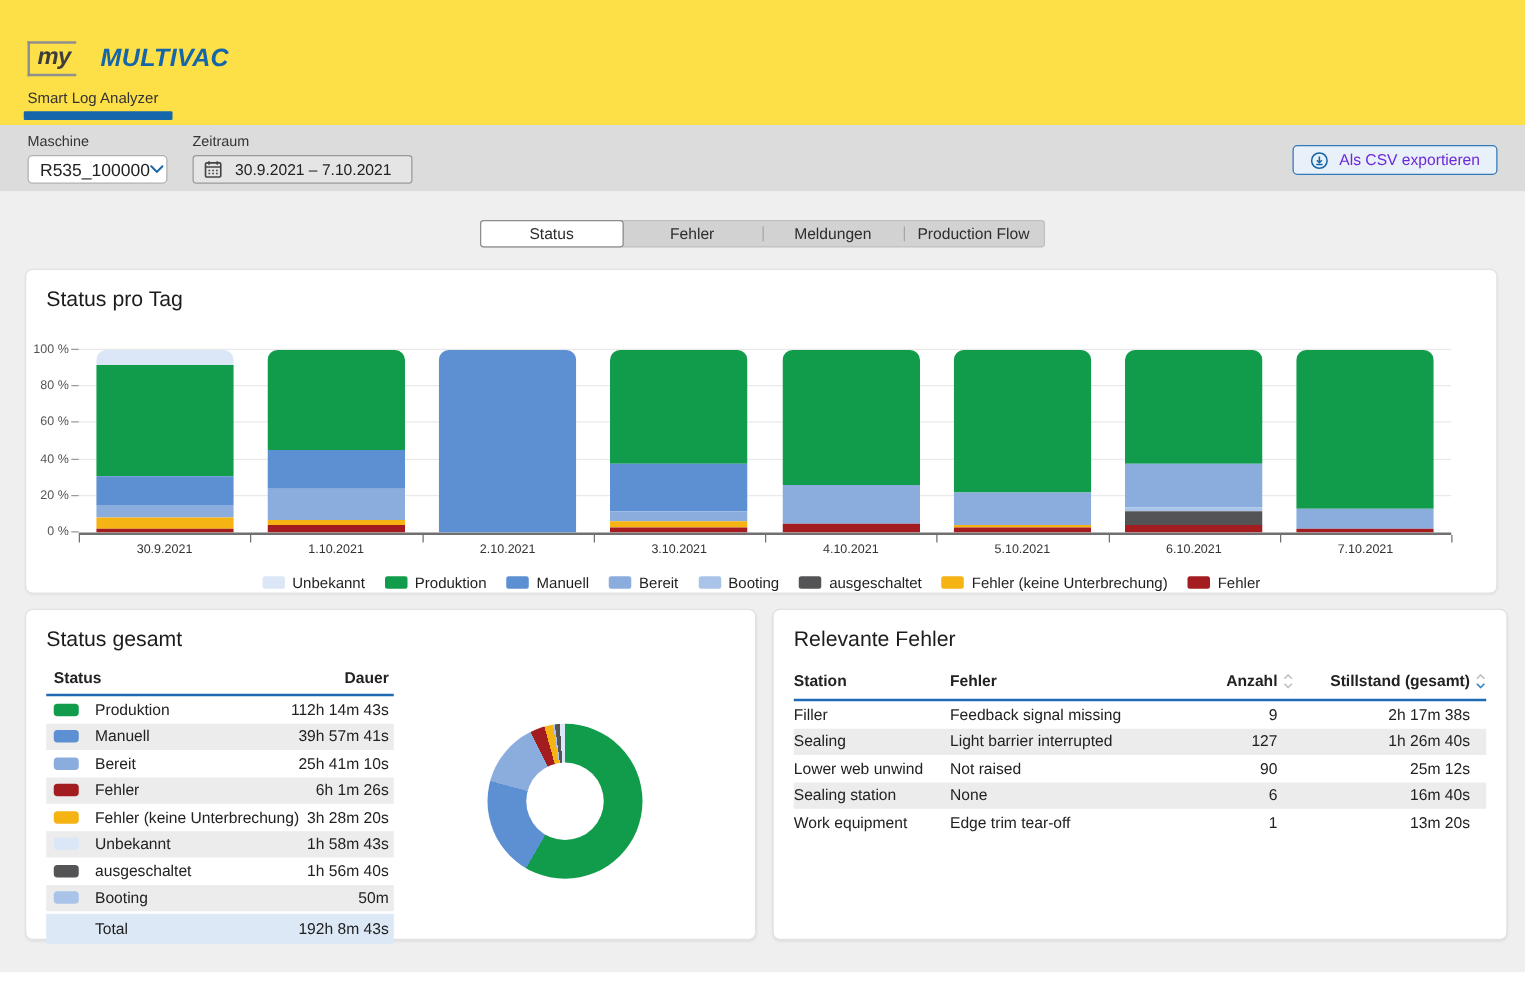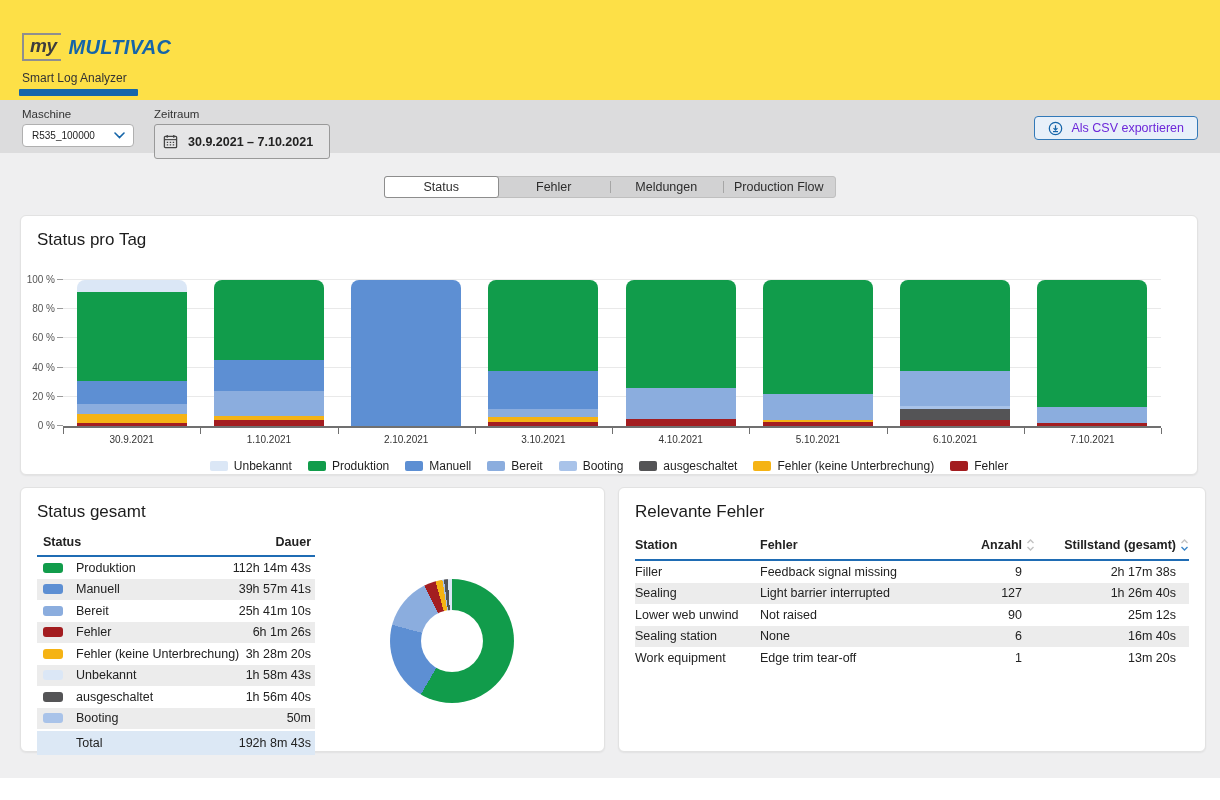--- a/index.html
+++ b/index.html
@@ -9,37 +9,37 @@
     background:#ffffff; color:#222; overflow:hidden;
   }
   
   .header { height:100px; background:#fde047; position:relative; }
   .logo { position:absolute; left:22px; top:33px; display:flex; align-items:center; }
   .logo-my {
     border:2px solid #8f8f8f; border-right:none;
     padding:0 5px 2px 6px; font-style:italic; font-weight:bold;
     font-size:19px; color:#3d3d3d; letter-spacing:-0.5px;
   }
-  .logo-brand { font-weight:bold; font-style:italic; font-size:20px; color:#1565a9; letter-spacing:0.3px; margin-left:7px; }
+  .logo-brand { font-weight:bold; font-style:italic; font-size:20px; color:#1565a9; letter-spacing:0.3px; margin-left:19px; }
   .app-tab { position:absolute; left:22px; top:71px; font-size:12px; color:#333; }
   .app-tab-underline { position:absolute; left:19px; top:89px; width:119px; height:7px; background:#1566aa; border-radius:1px; }
   .header-right { position:absolute; right:22px; top:40px; display:flex; align-items:center; gap:24px; }
   .hlink { display:flex; align-items:center; gap:8px; font-size:12.5px; color:#222; cursor:pointer; }
   
   .filterbar { height:53px; background:#dcdcdd; position:relative; padding:8px 22px 0 22px; display:flex; gap:20px; }
   .flabel { font-size:11.5px; color:#333; margin-bottom:4px; }
   .select {
     width:112px; height:23px; background:#fff; border:1px solid #b0b0b0; border-radius:4px;
     display:flex; align-items:center; justify-content:space-between; padding:0 8px 0 9px;
-    font-size:10px; color:#222; cursor:pointer;
+    font-size:14px; color:#222; cursor:pointer;
   }
   .dateinput {
-    height:35px; background:#e5e5e6; border:1px solid #999; border-radius:3px;
+    height:23px; background:#e5e5e6; border:1px solid #999; border-radius:3px;
     display:flex; align-items:center; gap:10px; padding:0 16px 0 8px;
-    font-size:12.5px; color:#222; cursor:pointer;font-weight:bold;
+    font-size:12.5px; color:#222; cursor:pointer;
   }
   .export-btn {
     position:absolute; right:22px; top:16px; height:24px;
     border:1px solid #3279b8; border-radius:4px; background:#e8f0f9;
     display:flex; align-items:center; gap:8px; padding:0 13px;
     font-size:12.5px; color:#6d28d9; cursor:pointer;
   }
   
   .main { background:#efeff0; height:625px; padding-top:23px; }
   .tabs { width:452px; height:22px; margin:0 auto; background:#d2d2d3; border:1px solid #bfbfbf; border-radius:3px; display:flex; }

